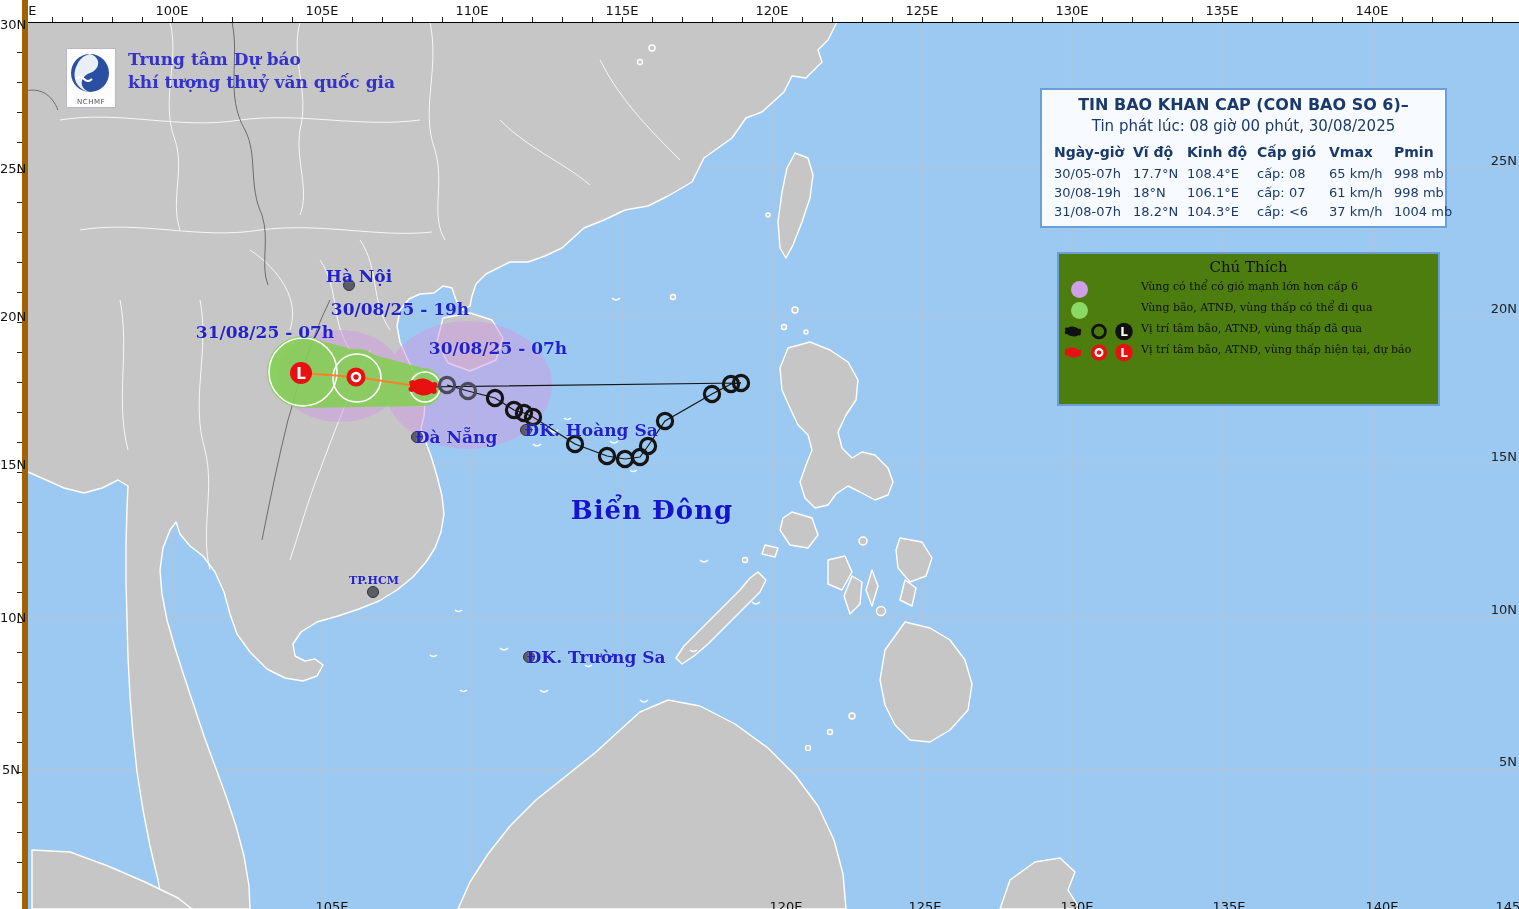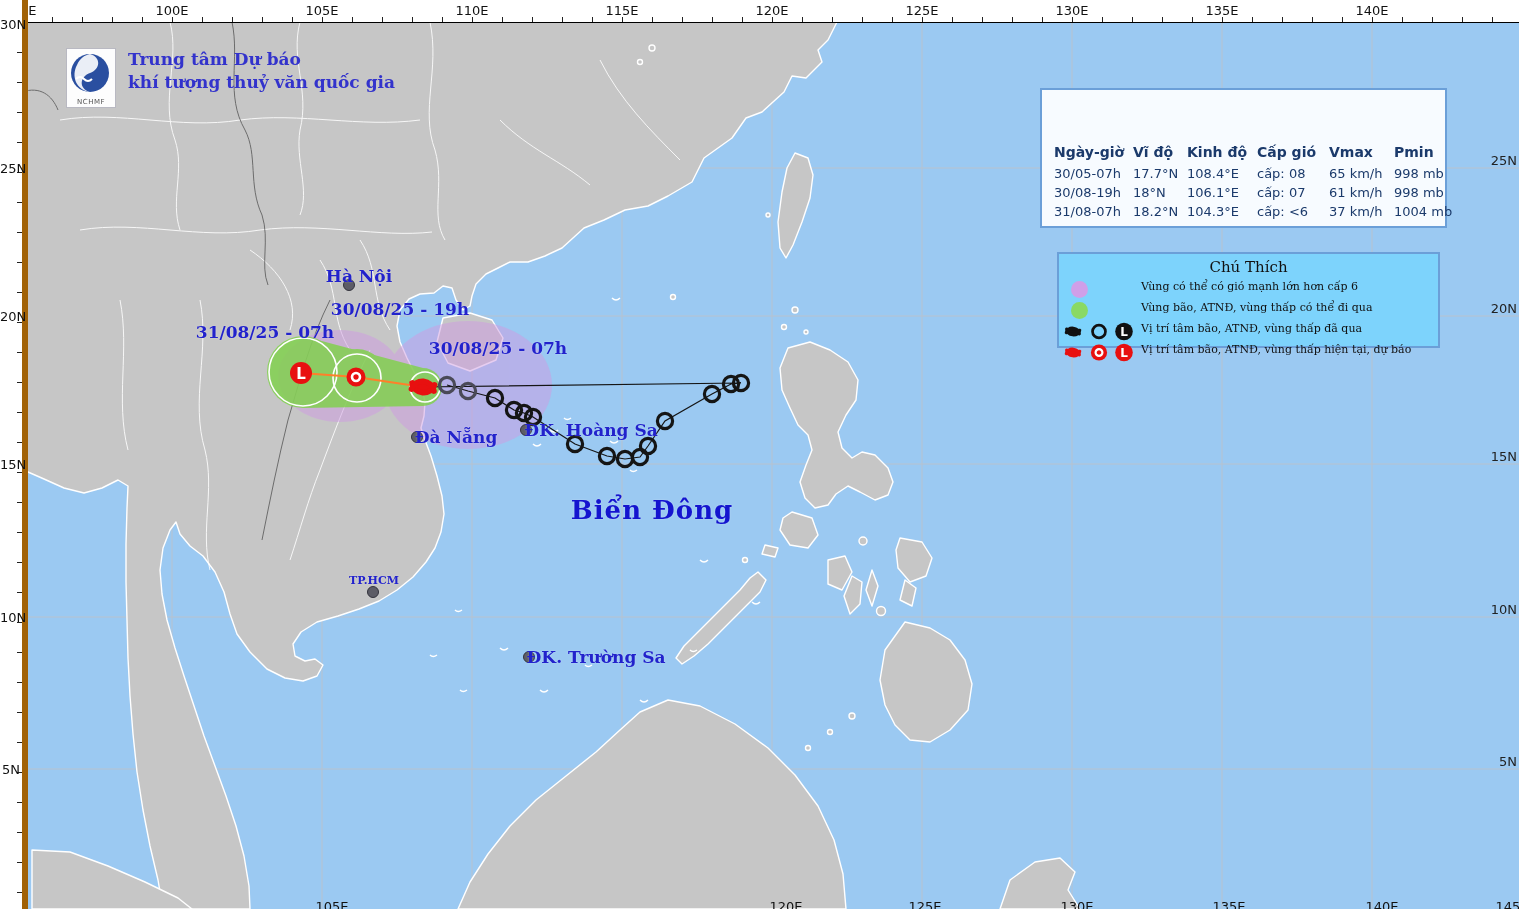--- a/index.html
+++ b/index.html
@@ -27,21 +27,21 @@
   .logo{width:48px;height:58px;background:#fdfdfd;border:1px solid #b9b9c2;position:relative;}
   .logo-txt{position:absolute;bottom:1px;width:100%;text-align:center;font-size:7px;color:#555;letter-spacing:.5px;}
   .brand-lines{margin-left:12px;font-family:"DejaVu Serif","Liberation Serif",serif;font-weight:bold;
                color:#3333cc;font-size:17px;line-height:23px;}
   .info-box{position:absolute;left:1040px;top:88px;width:407px;height:140px;background:#f7fbff;
             border:2px solid #6b9fd8;box-sizing:border-box;z-index:6;color:#1b3a6b;}
   .info-title{position:absolute;top:5px;width:100%;text-align:center;font-size:16px;font-weight:bold;}
   .info-issued{position:absolute;top:27px;width:100%;text-align:center;font-size:15px;}
   .info-cell{position:absolute;font-size:13px;white-space:nowrap;}
   .info-head{font-weight:bold;font-size:14px;}
-  .legend-box{position:absolute;left:1057px;top:252px;width:383px;height:96px;background:#7dd3fc;
+  .legend-box{position:absolute;left:1057px;top:252px;width:383px;height:154px;background:#4d7c0f;
               border:2px solid #6b9fd8;box-sizing:border-box;z-index:6;color:#111;
               font-family:"DejaVu Serif","Liberation Serif",serif;}
   .legend-title{position:absolute;top:4px;width:100%;text-align:center;font-size:15px;}
   .legend-row{position:absolute;left:0;width:100%;height:21px;}
   .legend-sym{position:absolute;left:0;top:0;width:80px;height:21px;}
   .legend-text{position:absolute;left:82px;top:1px;font-size:11px;white-space:nowrap;}
   .area-dot{position:absolute;left:12px;top:2px;width:17px;height:17px;border-radius:50%;}
 </style>
 </head>
 <body>
@@ -354,20 +354,22 @@
       </svg>
       <div class="logo-txt">NCHMF</div>
     </div>
     <div class="brand-lines">
       <div>Trung tâm Dự báo</div>
       <div>khí tượng thuỷ văn quốc gia</div>
     </div>
   </div>
 
   <div class="info-box">
+    <div class="info-title">TIN BAO KHAN CAP (CON BAO SO 6)–</div>
+    <div class="info-issued">Tin phát lúc: 08 giờ 00 phút, 30/08/2025</div>
     <div id="info-table">
         <div class="info-cell info-head" style="left: 12px; top: 54px; position: absolute;">Ngày-giờ</div>
         <div class="info-cell info-head" style="left: 91px; top: 54px; position: absolute;">Vĩ độ</div>
         <div class="info-cell info-head" style="left: 145px; top: 54px; position: absolute;">Kinh độ</div>
         <div class="info-cell info-head" style="left: 215px; top: 54px; position: absolute;">Cấp gió</div>
         <div class="info-cell info-head" style="left: 287px; top: 54px; position: absolute;">Vmax</div>
         <div class="info-cell info-head" style="left: 352px; top: 54px; position: absolute;">Pmin</div>
         <div class="info-cell" style="left: 12px; top: 76px; position: absolute;">30/05-07h</div>
         <div class="info-cell" style="left: 91px; top: 76px; position: absolute;">17.7°N</div>
         <div class="info-cell" style="left: 145px; top: 76px; position: absolute;">108.4°E</div>

